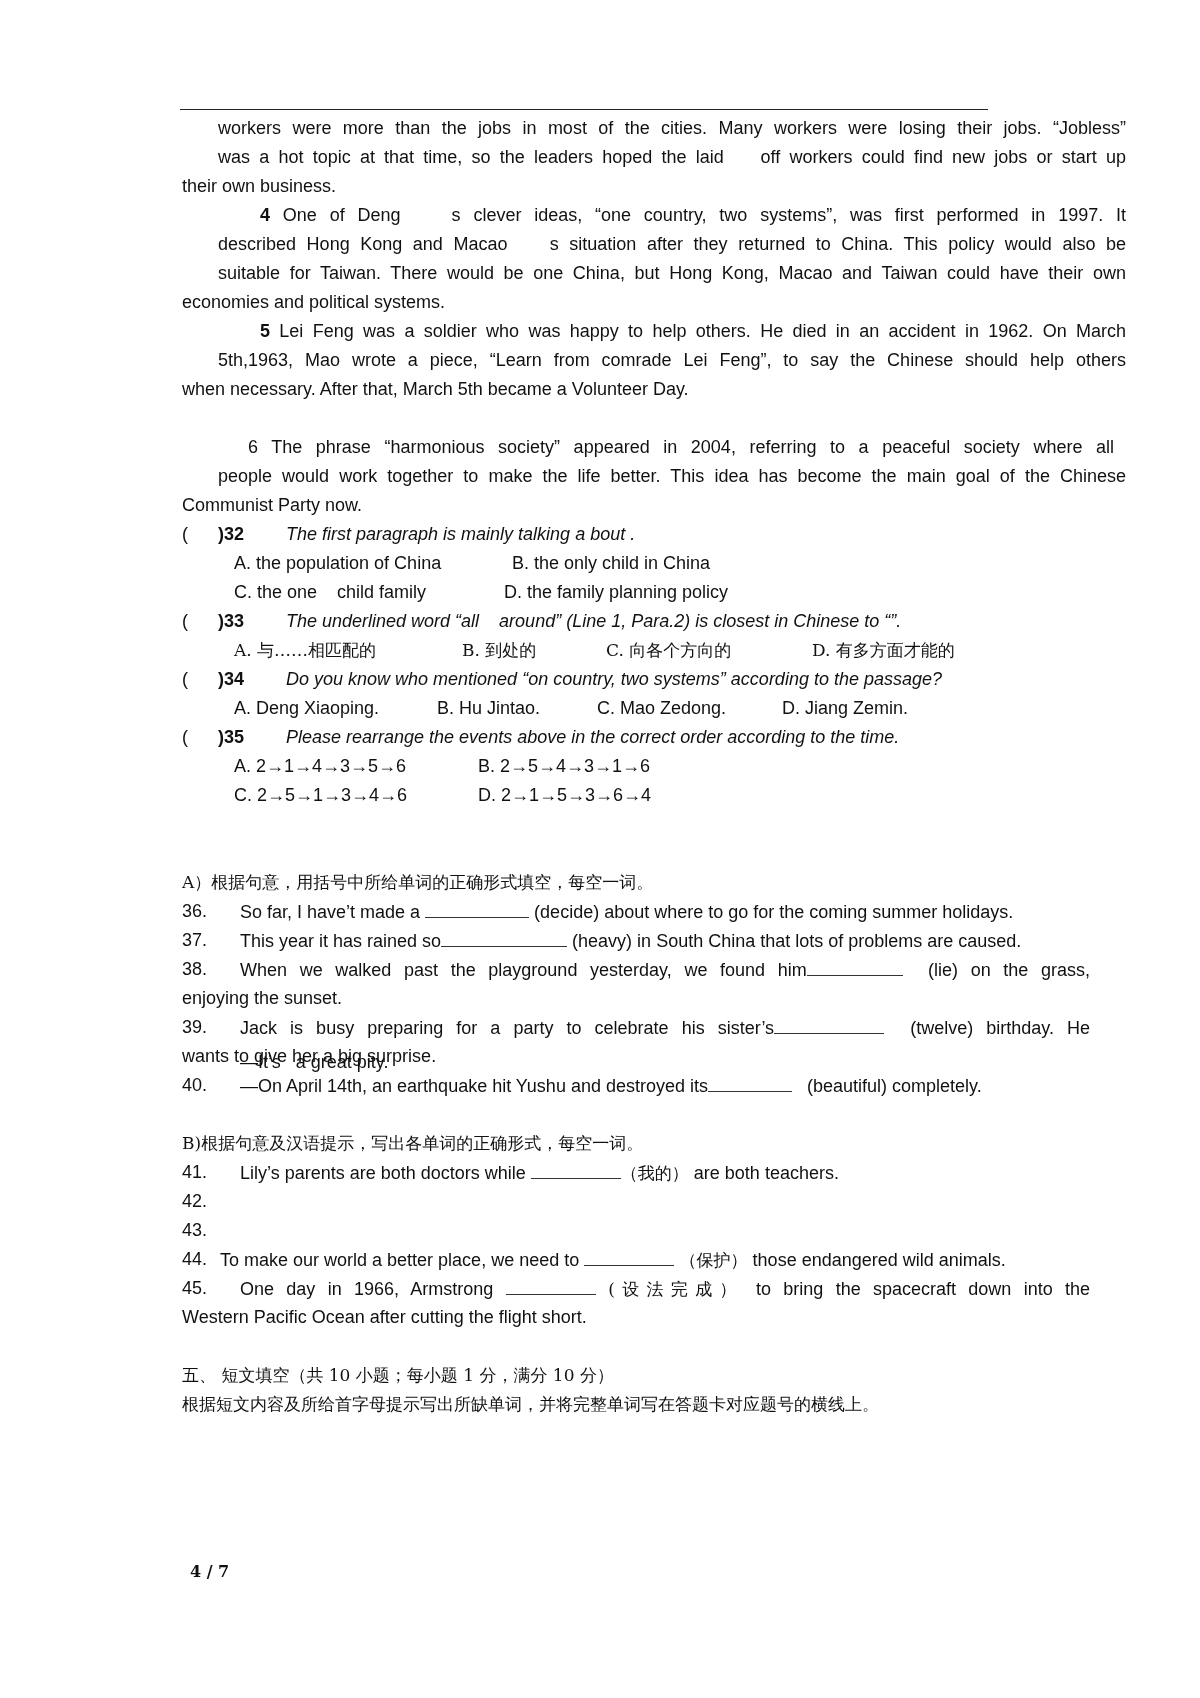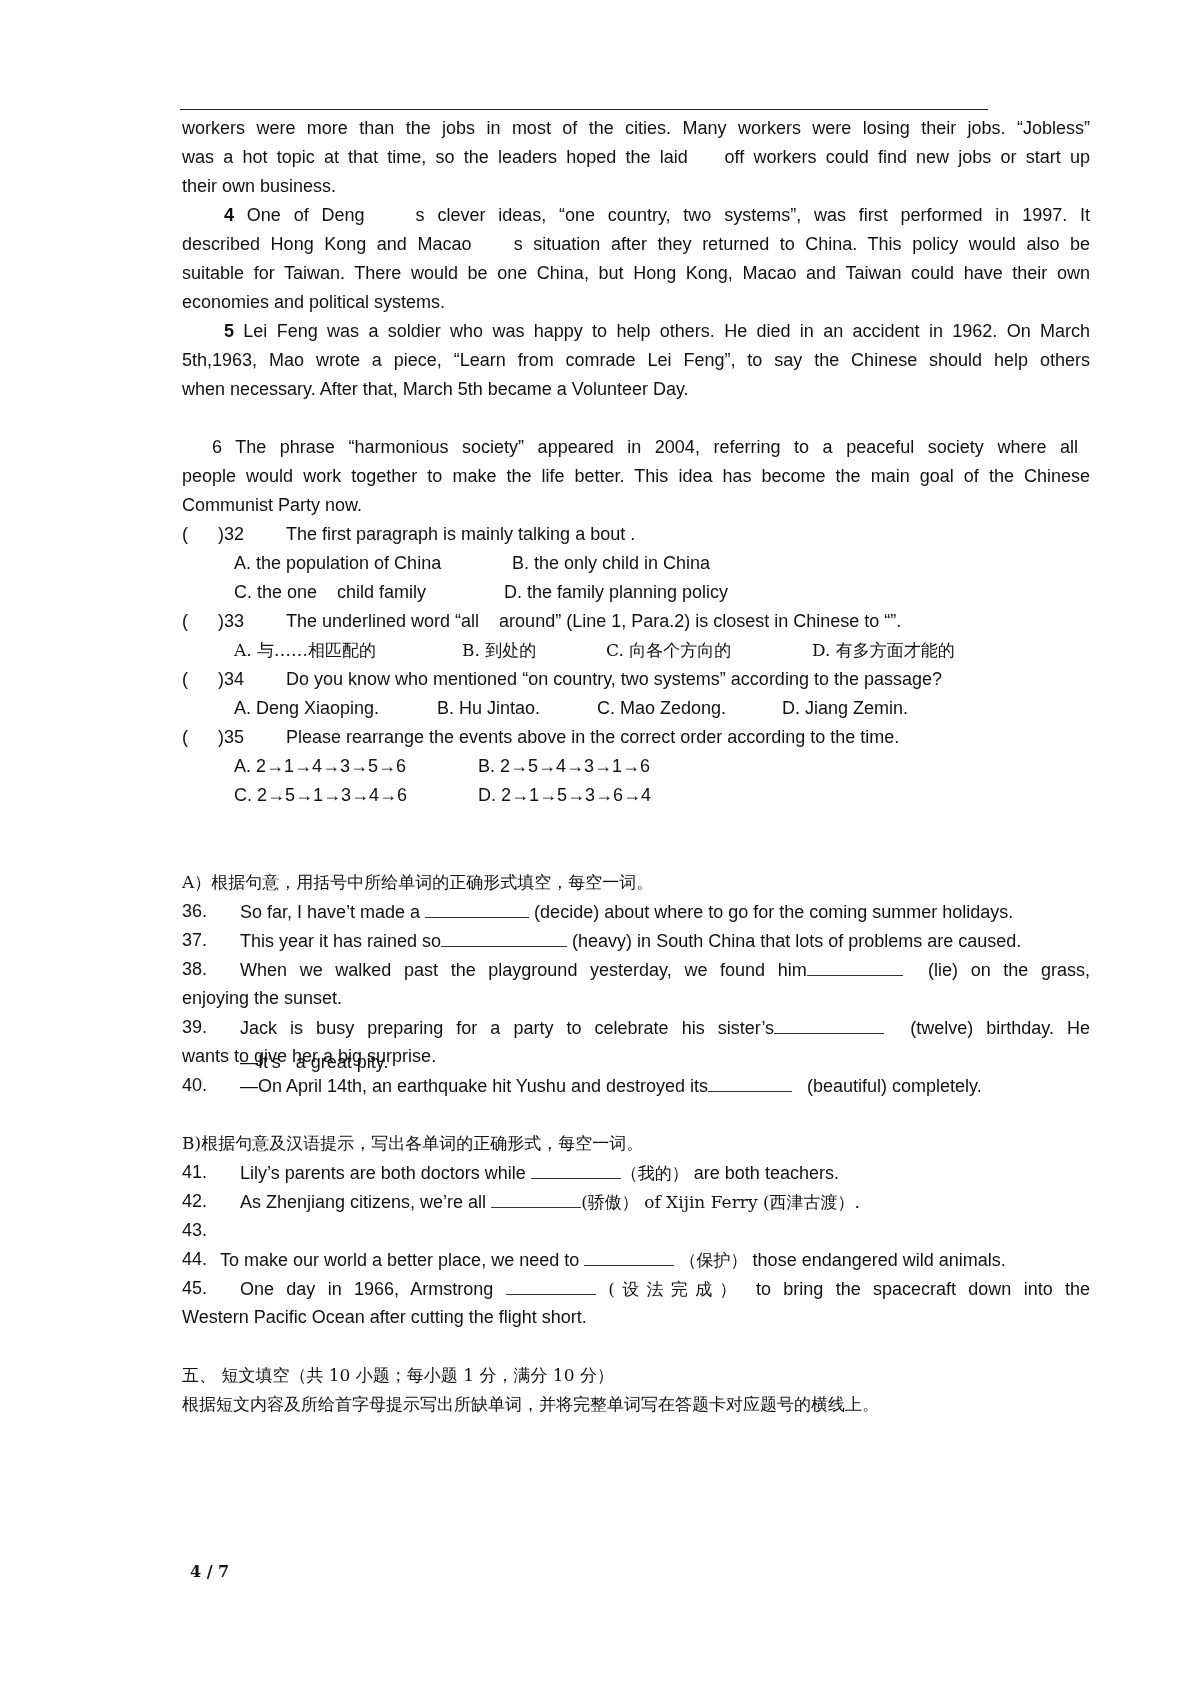--- a/index.html
+++ b/index.html
@@ -1,28 +1,28 @@
 <!DOCTYPE html>
 <html><head>
 <meta charset="utf-8">
 <style>
   html, body { margin: 0; padding: 0; background: #ffffff; }
   body { width: 1200px; height: 1698px; position: relative; overflow: hidden;
          font-family: "Liberation Sans", "DejaVu Sans", sans-serif; color: #111; }
   .page { position: absolute; left: 0; top: 0; width: 1200px; height: 1698px; }
   .rule { position: absolute; left: 180px; top: 109px; width: 808px; height: 0; border-top: 1px solid #222; }
   .ln { position: absolute; left: 182px; font-size: 18px; line-height: 20px; white-space: nowrap; }
-  .just { width: 908px; text-align: justify; text-align-last: justify; white-space: normal; }
+  .just { width: 908px; text-align: justify; text-align-last: justify; white-space: normal; margin-left: 36px; }
   .opt { position: absolute; font-size: 18px; line-height: 20px; white-space: nowrap; }
   .b { font-weight: bold; }
   .cn { font-family: "DejaVu Serif", serif; font-size: 17px; }
   .blank { display: inline-block; border-bottom: 1px solid #333; height: 16px; vertical-align: baseline; }
   .paren { position: absolute; left: 182px; font-size: 18px; line-height: 20px; }
-  .qn { position: absolute; left: 218px; font-size: 18px; line-height: 20px; }
-  .qt { position: absolute; left: 286px; font-size: 18px; line-height: 20px; white-space: nowrap; }
+  .qn { position: absolute; left: 218px; font-size: 18px; line-height: 20px; font-weight: bold; }
+  .qt { position: absolute; left: 286px; font-size: 18px; line-height: 20px; white-space: nowrap; font-style: italic; }
   .num { position: absolute; left: 182px; font-size: 18px; line-height: 20px; }
   .numtext { position: absolute; left: 240px; font-size: 18px; line-height: 20px; white-space: nowrap; }
   .footer { position: absolute; left: 190px; top: 1562px; font-size: 16px; font-weight: bold; font-family: "DejaVu Serif", serif; }
 </style>
 </head>
 <body>
 
 <div class="page">
   <div class="rule"></div>
 
@@ -94,21 +94,20 @@
   <div class="num" style="top:1075px">40.</div>
   <div class="numtext" style="top:1075px"><span>—On April 14th, an earthquake hit Yushu and destroyed its</span><span class="blank" style="width:84px"></span><span> &nbsp;&nbsp;(beautiful) completely.</span></div>
   <div class="ln" style="top:1052px; left:240px">—It’s &nbsp;&nbsp;a great pity.</div>
 
   <div class="ln cn" style="top:1133px">B)根据句意及汉语提示，写出各单词的正确形式，每空一词。</div>
 
   <div class="num" style="top:1162px">41.</div>
   <div class="numtext" style="top:1162px"><span>Lily’s parents are both doctors while </span><span class="blank" style="width:90px"></span><span class="cn">（我的）</span><span> are both teachers.</span></div>
 
   <div class="num" style="top:1191px">42.</div>
-  <div class="numtext" style="top:1191px"><span>As Zhenjiang citizens, we’re all </span><span class="blank" style="width:90px"></span><span class="cn">(骄傲）</span><span class="cn"> of Xijin Ferry (西津古渡）.</span></div>
 
   <div class="num" style="top:1220px">43.</div>
 
   <div class="num" style="top:1249px">44.</div>
   <div class="numtext" style="top:1249px; left:220px"><span>To make our world a better place, we need to </span><span class="blank" style="width:90px"></span><span class="cn"> （保护）</span><span> those endangered wild animals.</span></div>
 
   <div class="num" style="top:1278px">45.</div>
   <div class="numtext" style="top:1278px; width:850px; text-align:justify; text-align-last:justify; white-space:normal"><span>One day in 1966, Armstrong </span><span class="blank" style="width:90px"></span><span class="cn"> (设法完成）</span><span> to bring the spacecraft down into the</span></div>
   <div class="ln" style="top:1307px">Western Pacific Ocean after cutting the flight short.</div>
 

